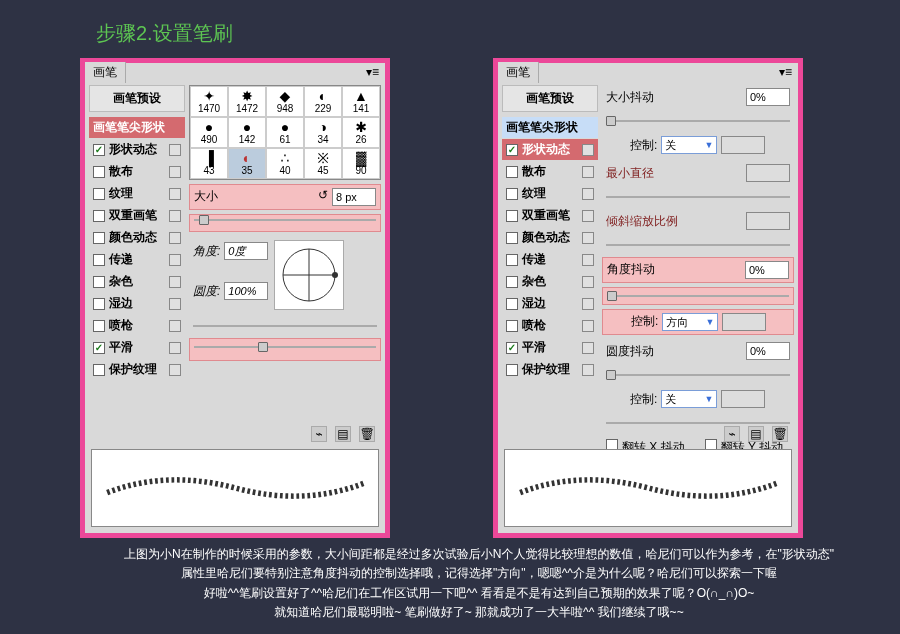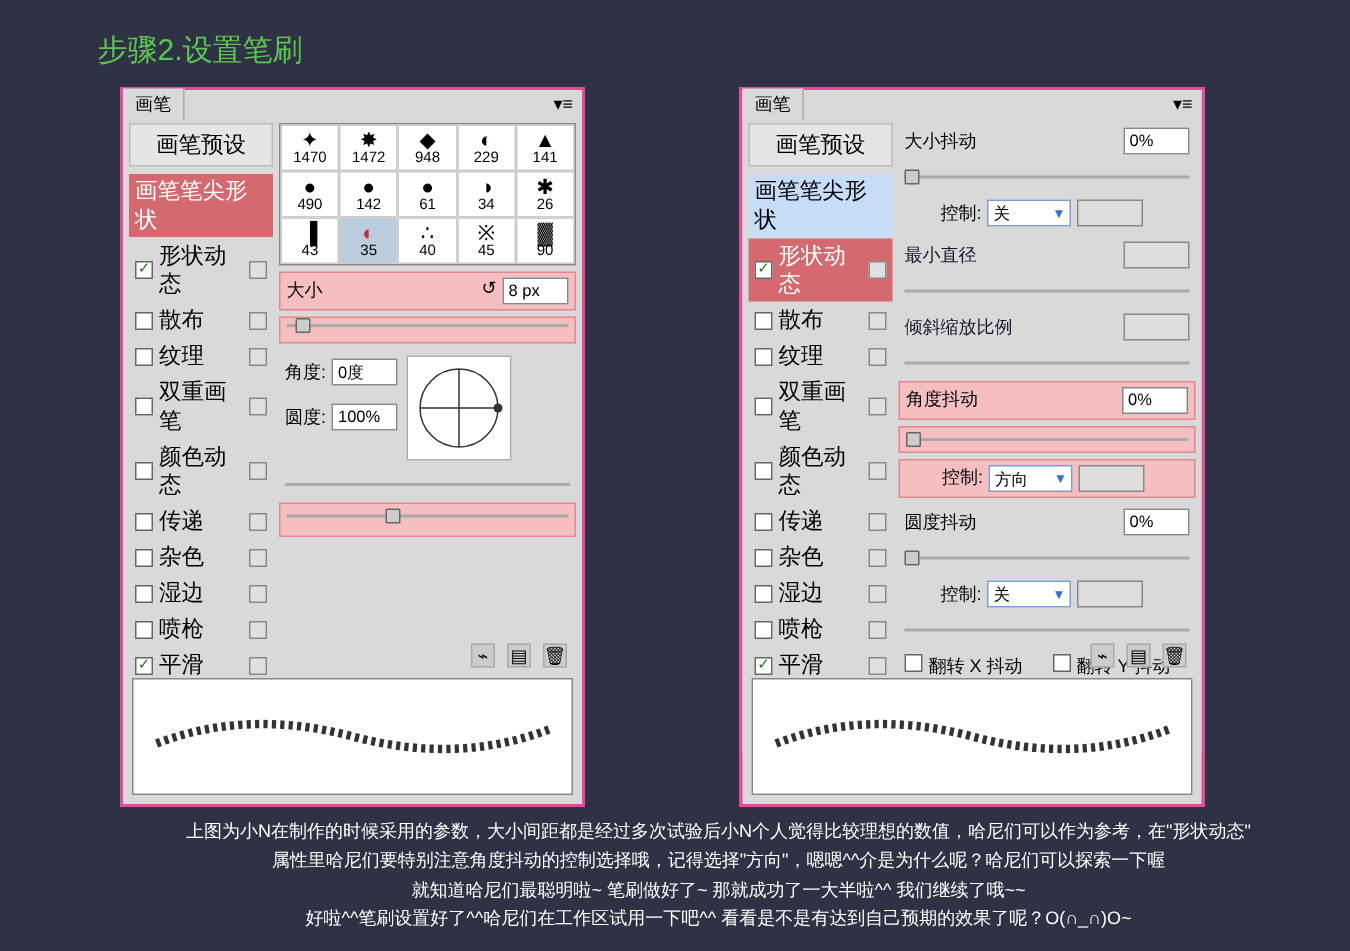--- a/index.html
+++ b/index.html
@@ -1,48 +1,48 @@
 <!DOCTYPE html>
 <html><head>
 <meta charset="utf-8">
 <style>
 * { box-sizing: border-box; margin: 0; padding: 0; }
 body { background: #2e3244; font-family: "Microsoft YaHei", SimSun, sans-serif; width: 900px; height: 634px; position: relative; font-size: 12px; }
-.title { color: #5dc552; font-size: 20px; position: absolute; top: 20px; left: 65px; }
-.panel { position: absolute; background: #d9d9d9; border: 2px solid #ec4899; width: 310px; }
+.title { color: #5dc552; font-size: 20px; position: absolute; top: 20px; left: 96px; }
+.panel { position: absolute; background: #d9d9d9; border: 5px solid #ec4899; width: 310px; }
 .panel-left { top: 58px; left: 80px; height: 480px; }
 .panel-right { top: 58px; left: 493px; height: 480px; }
 .panel-header { background: #d9d9d9; height: 18px; display: flex; align-items: center; }
 .panel-tab { background: #d9d9d9; padding: 2px 8px; border-right: 1px solid #aaa; border-bottom: none; font-size: 12px; }
 .panel-header .menu-icon { margin-left: auto; padding: 2px 6px; }
 .panel-body { display: flex; background: #d9d9d9; padding: 4px; gap: 4px; }
 .sidebar { width: 96px; display: flex; flex-direction: column; gap: 1px; }
-.sidebar-item { display: flex; align-items: center; padding: 2px 4px; background: #d9d9d9; font-size: 15px; }
+.sidebar-item { display: flex; align-items: center; padding: 2px 4px; background: #d9d9d9; font-size: 12px; font-weight: bold; }
 .sidebar-item.heading { background: #e5e5e5; border: 1px solid #bbb; justify-content: center; padding: 4px; margin-bottom: 4px; }
 .sidebar-item.highlight { background: #d46a6f; color: #fff; }
 .sidebar-item.selected { background: #c7ddf7; }
 .sidebar-item label { flex: 1; }
 .checkbox { width: 12px; height: 12px; border: 1px solid #666; background: #fff; margin-right: 4px; display: inline-flex; align-items: center; justify-content: center; font-size: 10px; line-height: 10px; }
 .checkbox.checked::after { content: "✓"; color: #1a7a1a; }
 .lock-icon { width: 12px; height: 12px; border: 1px solid #888; background: #e0e0e0; margin-left: 2px; }
 .right-col { flex: 1; display: flex; flex-direction: column; gap: 4px; }
 .brush-grid { display: grid; grid-template-columns: repeat(5, 1fr); background: #fff; border: 1px solid #888; max-height: 102px; overflow: hidden; }
 .brush-cell { border: 1px solid #ccc; display: flex; flex-direction: column; align-items: center; justify-content: center; padding: 2px 0; font-size: 10px; }
 .brush-cell.sel { background: #bcd; }
 .brush-glyph { font-size: 14px; line-height: 14px; }
 .row-hl { background: #f5bfc1; border: 1px solid #e08a8f; padding: 3px 4px; display: flex; align-items: flex-start; gap: 4px; }
 .row-plain { padding: 3px 4px; display: flex; align-items: center; gap: 4px; }
-.row-plain.disabled { color: #0f172a; }
+.row-plain.disabled { color: #7f1d1d; }
 .input-box { width: 44px; height: 18px; border: 1px solid #888; background: #fff; font-size: 11px; padding: 0 3px; display: flex; align-items: center; }
 .input-box.dis { background: #ddd; }
 .slider { width: 100%; height: 10px; position: relative; }
 .slider-track { position: absolute; top: 4px; left: 0; right: 0; height: 2px; background: #aaa; }
 .slider-thumb { position: absolute; top: 0; width: 10px; height: 10px; background: #ccc; border: 1px solid #666; border-radius: 1px; }
 .angle-panel { display: flex; gap: 6px; padding: 4px; }
-.angle-inputs { display: flex; flex-direction: column; gap: 8px; }
+.angle-inputs { display: flex; flex-direction: column; gap: 18px; font-style: italic; }
 .angle-inputs .row-plain { padding: 2px 0; }
 .angle-diagram { width: 70px; height: 70px; border: 1px solid #aaa; background: #fff; display: flex; align-items: center; justify-content: center; }
 .angle-diagram svg { display: block; }
 .select { width: 56px; height: 18px; border: 1px solid #7a9dd8; background: #fff; font-size: 11px; padding: 0 3px; display: flex; align-items: center; justify-content: space-between; }
 .select .arrow { color: #3a6fd8; font-size: 9px; }
 .preview { position: absolute; bottom: 6px; left: 6px; right: 6px; height: 78px; background: #fff; border: 1px solid #888; display: flex; align-items: center; justify-content: center; }
 .preview svg { width: 96%; height: 50px; }
 .footer-bar { position: absolute; bottom: 90px; left: 6px; right: 6px; height: 18px; display: flex; justify-content: flex-end; gap: 8px; align-items: center; padding: 0 4px; }
 .footer-icon { width: 16px; height: 16px; display: inline-flex; align-items: center; justify-content: center; font-size: 12px; background: #ccc; border: 1px solid #aaa; }
 .footnote { position: absolute; bottom: 12px; left: 88px; right: 30px; color: #fff; font-size: 12px; line-height: 1.6; text-align: center; }
@@ -408,15 +408,15 @@
   <div class="preview">
     <svg viewBox="0 0 300 50">
         <path d="M10,30 Q75,5 150,25 T290,20" fill="none" stroke="#333" stroke-width="6" stroke-dasharray="3,3"></path>
       </svg>
   </div>
 </div>
 
 <div class="footnote">
   <div>上图为小N在制作的时候采用的参数，大小间距都是经过多次试验后小N个人觉得比较理想的数值，哈尼们可以作为参考，在"形状动态"</div>
   <div>属性里哈尼们要特别注意角度抖动的控制选择哦，记得选择"方向"，嗯嗯^^介是为什么呢？哈尼们可以探索一下喔</div>
+  <div>好啦^^笔刷设置好了^^哈尼们在工作区试用一下吧^^  看看是不是有达到自己预期的效果了呢？O(∩_∩)O~</div>
   <div>就知道哈尼们最聪明啦~ 笔刷做好了~ 那就成功了一大半啦^^   我们继续了哦~~</div>
-  <div>好啦^^笔刷设置好了^^哈尼们在工作区试用一下吧^^  看看是不是有达到自己预期的效果了呢？O(∩_∩)O~</div>
 </div>
 
 </body></html>

